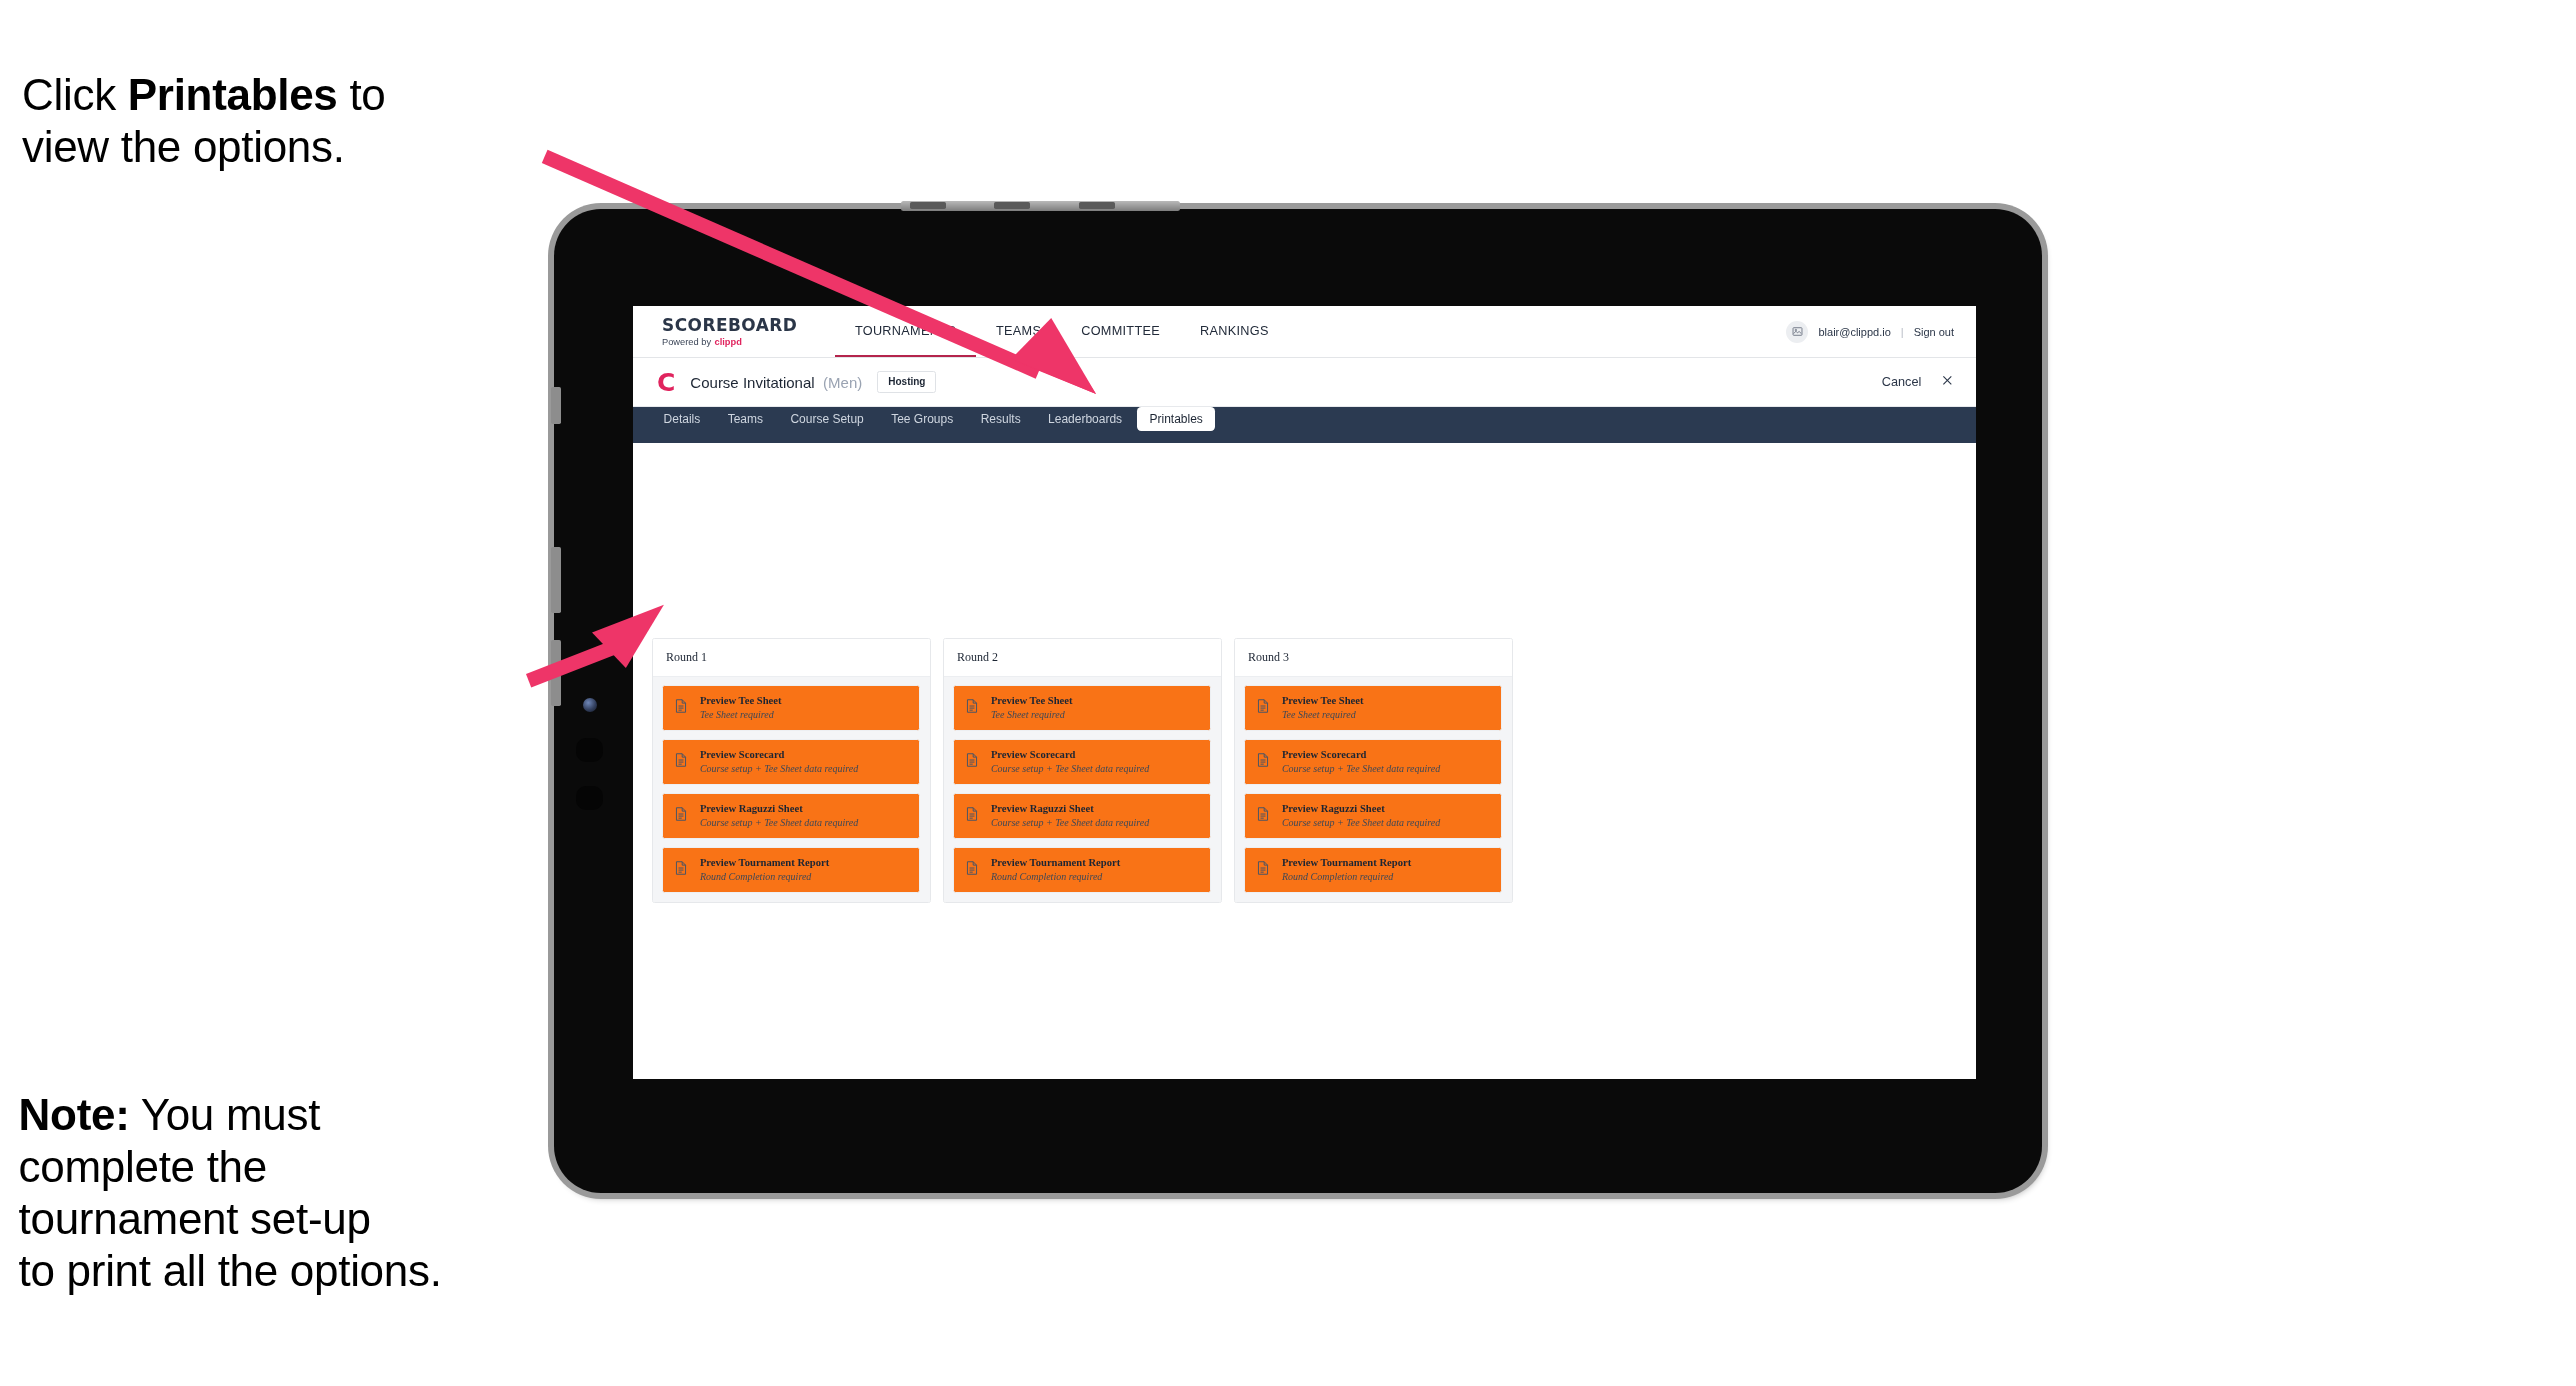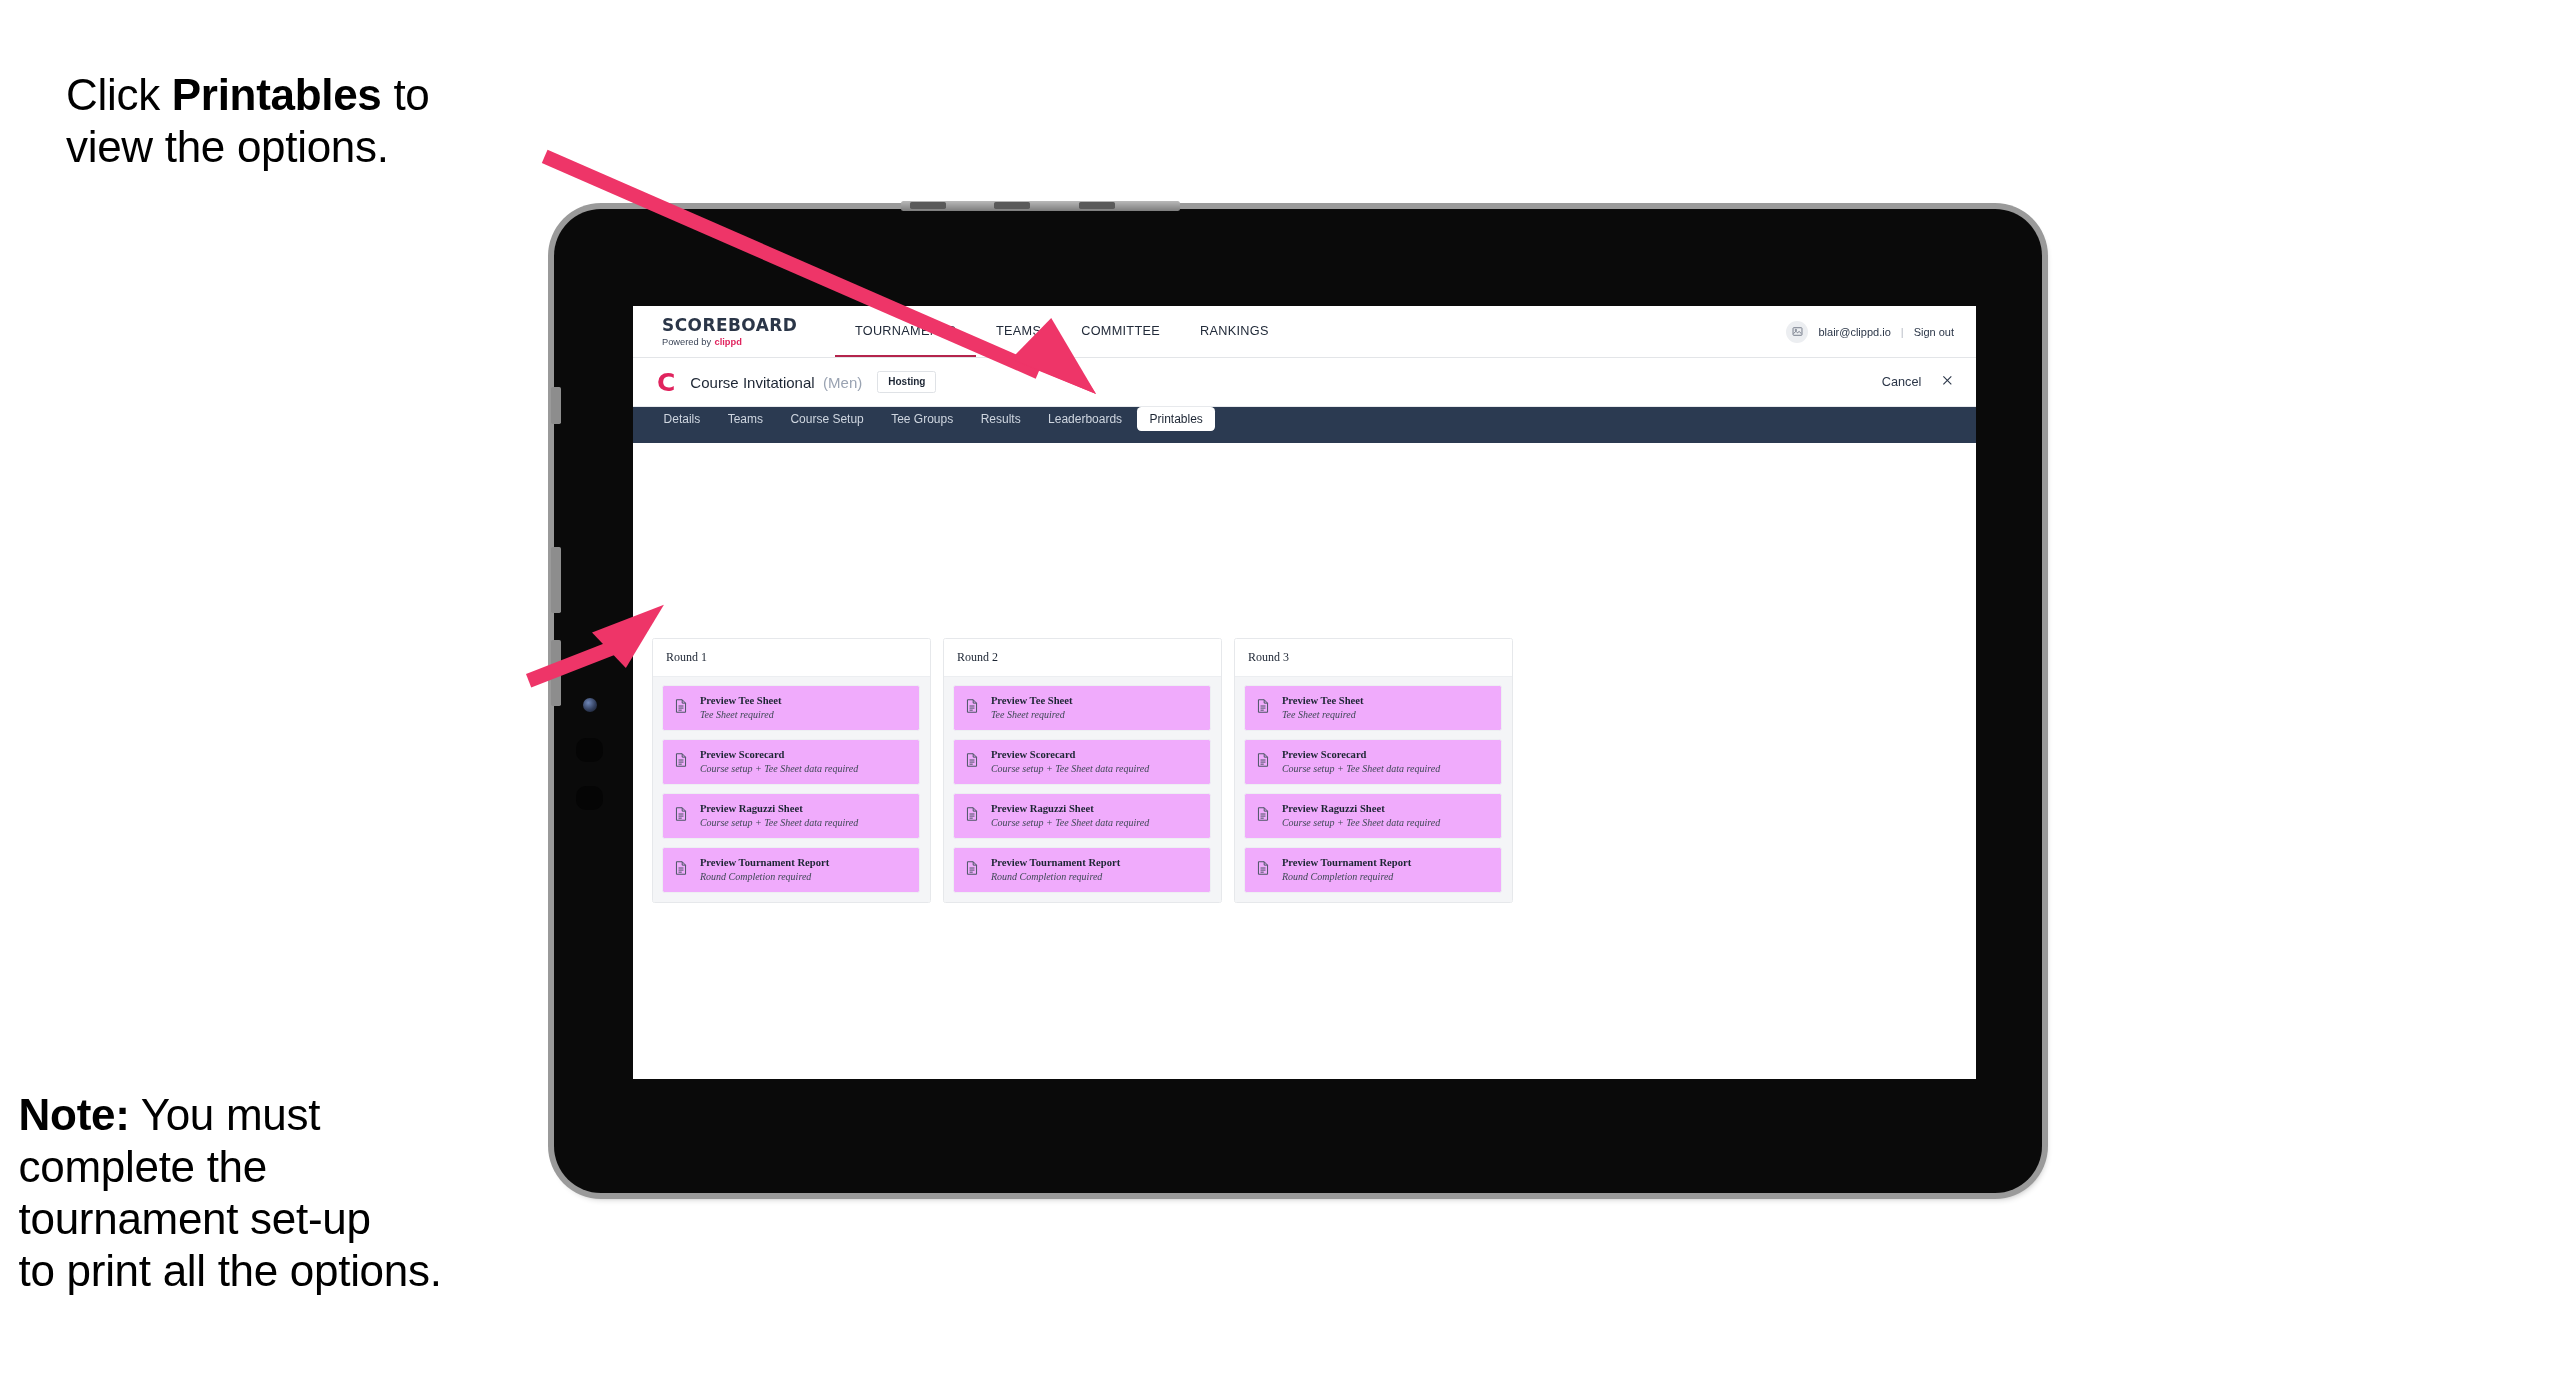--- a/index.html
+++ b/index.html
@@ -25,21 +25,21 @@
     color: #000000;
     font-family: "Liberation Sans", sans-serif;
     font-size: 44px;
     line-height: 1.18;
     font-weight: 400;
     letter-spacing: -0.3px;
     white-space: pre-line;
   }
   .callout b { font-weight: 700; }
 
-  #callout-click   { left: 22px;  top: 17px;  width: 558px; margin-left: 44px; }
+  #callout-click   { left: 22px;  top: 17px;  width: 558px; }
   #callout-select  { left: 29px;  top: 656px; width: 524px; text-align: left; }
   #callout-select .ln2 { padding-left: 13.5px; display: block; }
   #callout-note    { left: 18.6px;  top: 1037px; width: 677px; }
 
   
   .arrow-svg {
     position: absolute;
     left: 0; top: 0;
     width: 2576px; height: 1386px;
     pointer-events: none;
@@ -293,21 +293,21 @@
     border-bottom: 0.8px solid #eceef1;
   }
   .round-body {
     background: #f4f5f7;
     padding: 8.5px 9.3px 9.3px 9.3px;
   }
   .print-row {
     display: flex;
     align-items: center;
     gap: 11px;
-    background: #f0abfc;
+    background: #f97316;
     border: 0.8px solid #edeff2;
     border-radius: 2.5px;
     padding: 9.3px 10px;
     margin-bottom: 7.6px;
     cursor: pointer;
   }
   .print-row:last-child { margin-bottom: 0; }
   .doc-icon { flex: 0 0 auto; color: #4b5565; }
   .print-text { display: flex; flex-direction: column; gap: 2.5px; }
   .print-title {

